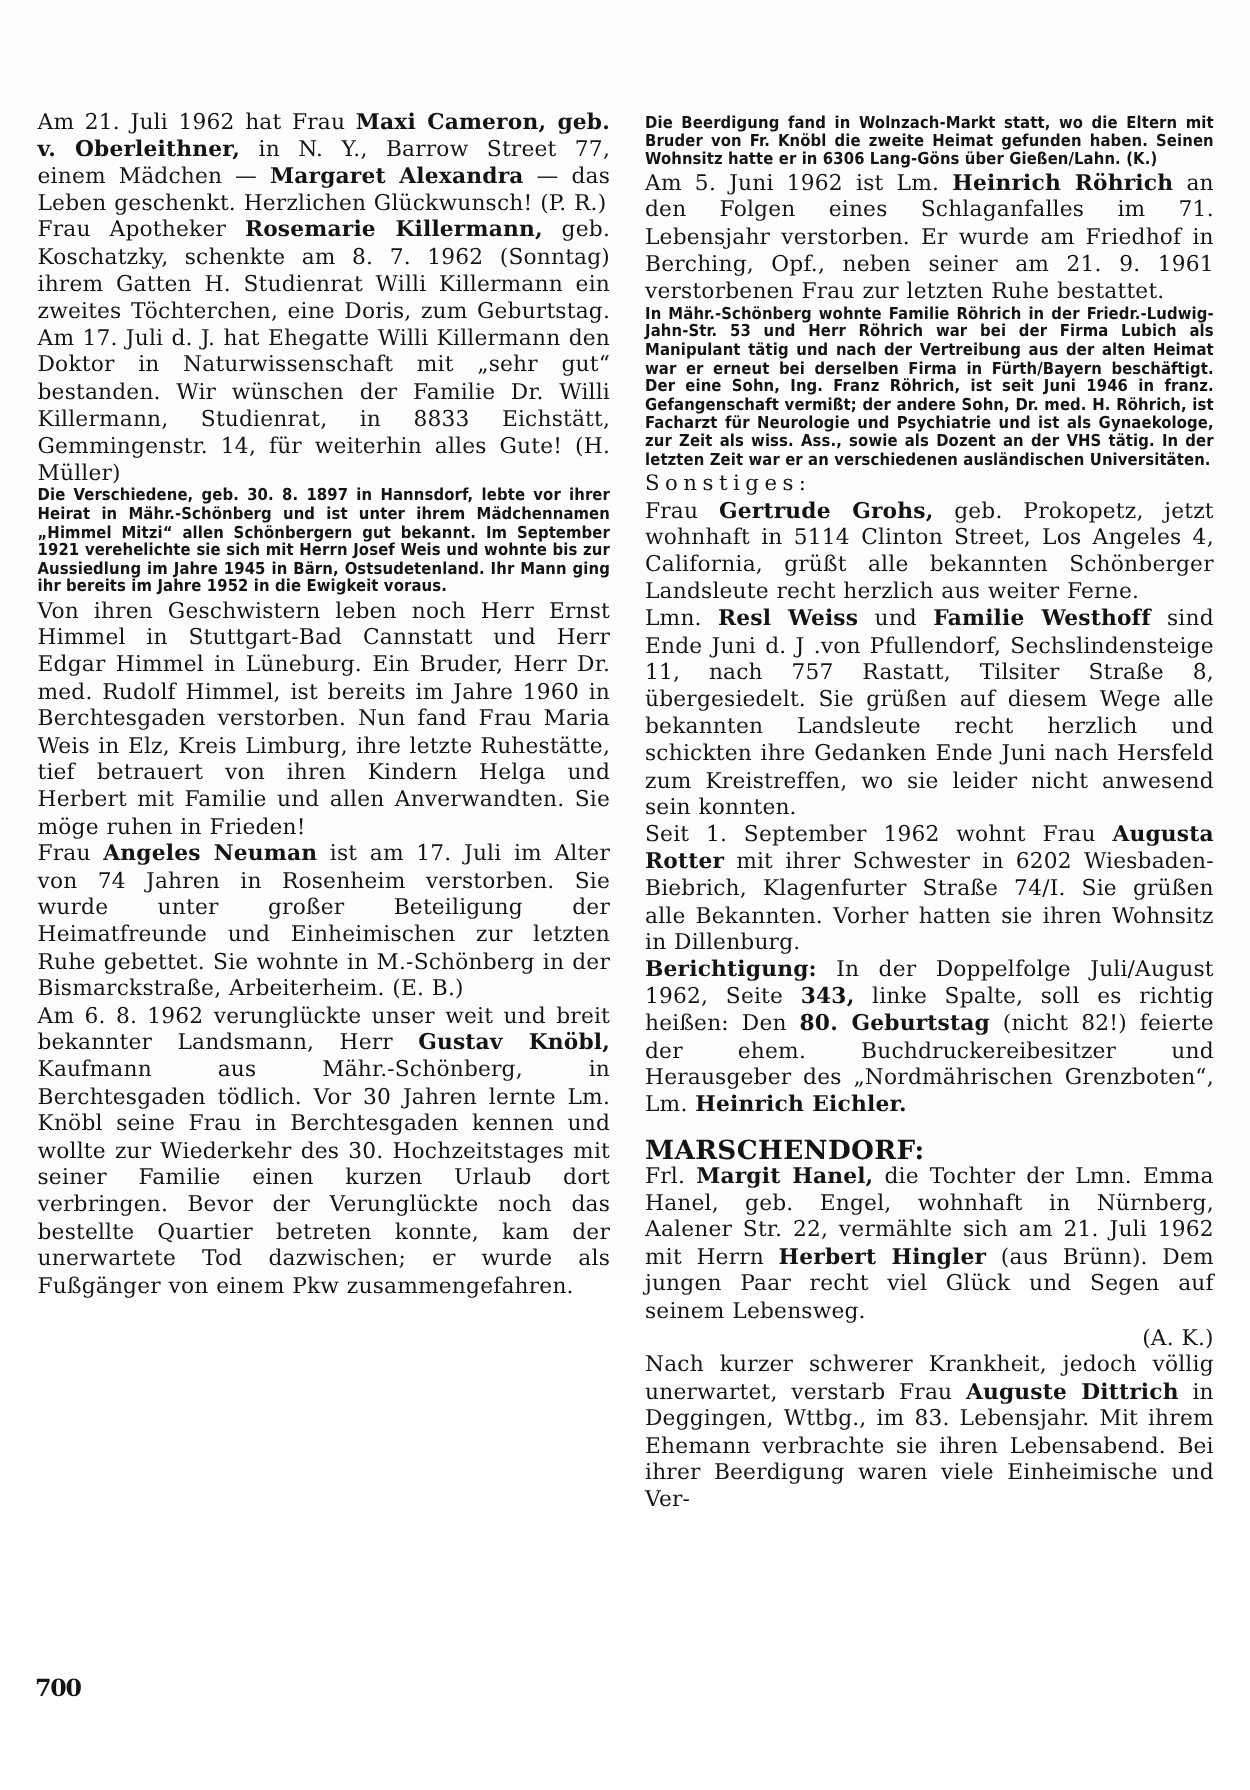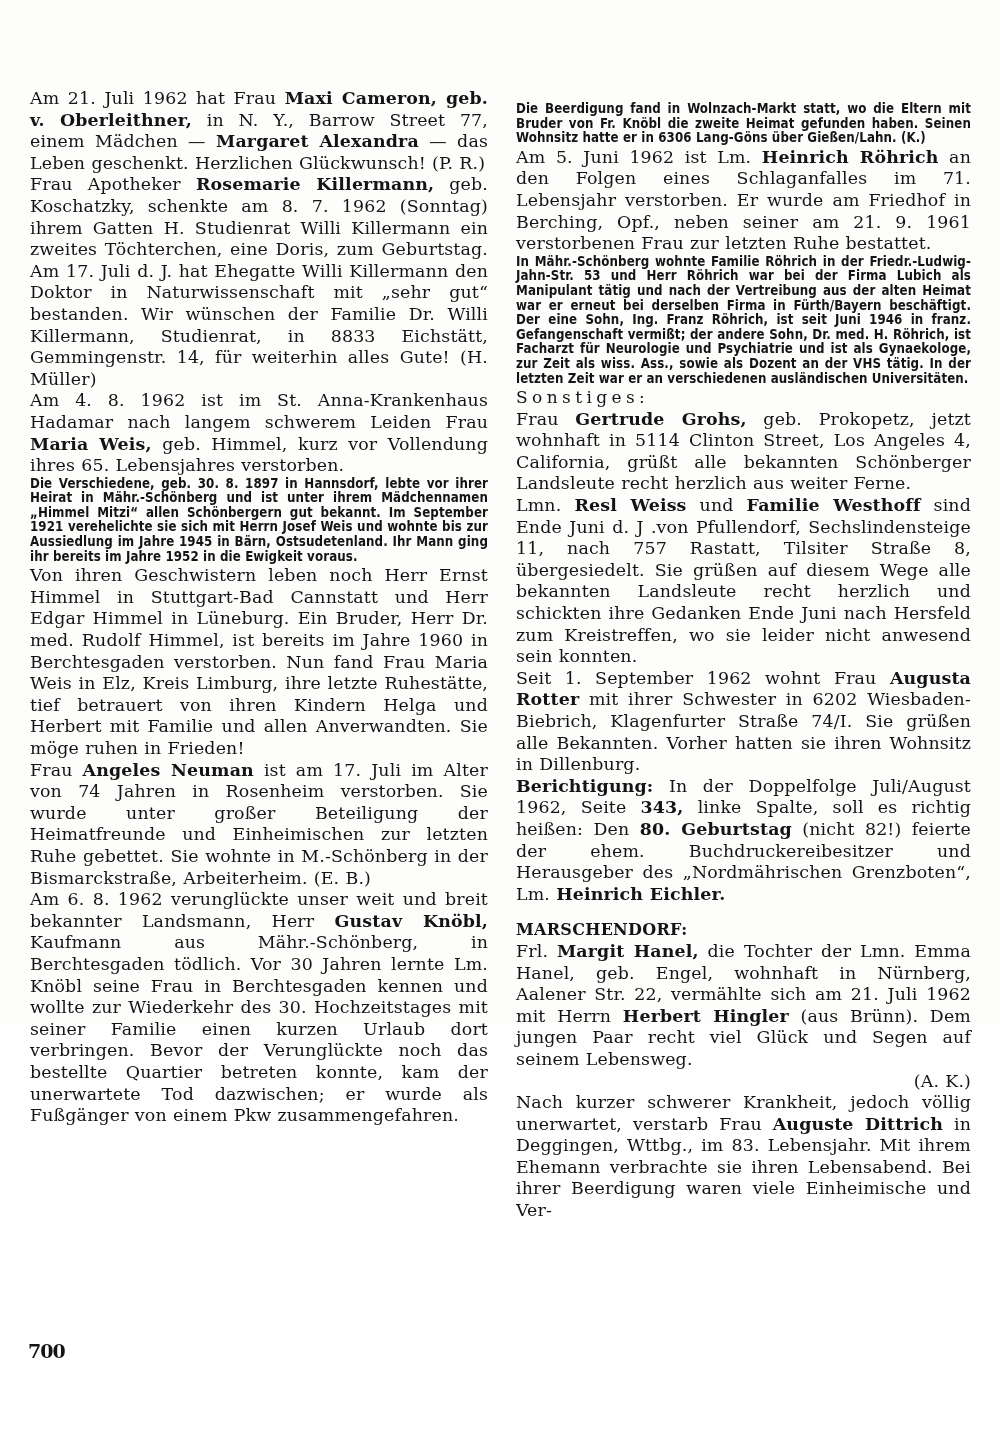--- a/index.html
+++ b/index.html
@@ -1,40 +1,39 @@
 <!DOCTYPE html>
 <html><head>
 <meta charset="utf-8">
 <style>
   html, body { margin: 0; padding: 0; background: #ffffff; }
   body { width: 1000px; height: 1432px; position: relative; overflow: hidden; color: #141414; }
   .page { position: absolute; left: 0; top: 0; width: 1000px; height: 1024px; background: #fdfdfc; }
   .col { position: absolute; top: 88px; }
   .col-left { left: 30px; width: 458px; }
-  .col-right { left: 516px; width: 455px; top: 92px; margin-top: 10px; }
+  .col-right { left: 516px; width: 455px; top: 92px; }
   .p { font-family: "DejaVu Serif", "Liberation Serif", serif; font-size: 17.4px; line-height: 21.6px; text-align: justify; margin: 0; letter-spacing: 0.15px; word-spacing: 0.5px; }
   .small { font-family: "DejaVu Sans Condensed", "DejaVu Sans", "Liberation Sans", sans-serif; font-size: 13.2px; line-height: 14.6px; text-align: justify; margin: 0 0 1px 0; font-weight: 600; letter-spacing: 0.1px; }
   .p b, .small b { font-weight: bold; }
   .spaced { font-family: "DejaVu Serif", "Liberation Serif", serif; font-size: 17px; line-height: 21.6px; letter-spacing: 4.4px; margin: 0; }
-  .heading { font-family: "DejaVu Serif", "Liberation Serif", serif; font-size: 16px; font-weight: bold; line-height: 21.6px; margin: 14px 0 0 0; letter-spacing: 0.3px; }
+  .heading { font-family: "DejaVu Serif", "Liberation Serif", serif; font-size: 21px; font-weight: bold; line-height: 21.6px; margin: 14px 0 0 0; letter-spacing: 0.3px; }
   .right-sig { text-align: right; }
   .pagenum { position: absolute; left: 28px; top: 1340px; font-family: "DejaVu Serif", "Liberation Serif", serif; font-size: 19px; font-weight: bold; letter-spacing: -1px; }
 </style>
 </head>
 <body>
 
 <div class="page">
 
   <div class="col col-left">
     <p class="p"><span>Am 21. Juli 1962 hat Frau </span><b>Maxi Cameron, geb. v. Oberleithner,</b><span> in N. Y., Barrow Street 77, einem Mädchen — </span><b>Margaret Alexandra</b><span> — das Leben geschenkt. Herzlichen Glückwunsch! (P. R.)</span></p>
 
     <p class="p"><span>Frau Apotheker </span><b>Rosemarie Killermann,</b><span> geb. Koschatzky, schenkte am 8. 7. 1962 (Sonntag) ihrem Gatten H. Studienrat Willi Killermann ein zweites Töchterchen, eine Doris, zum Geburtstag. Am 17. Juli d. J. hat Ehegatte Willi Killermann den Doktor in Naturwissenschaft mit „sehr gut“ bestanden. Wir wünschen der Familie Dr. Willi Killermann, Studienrat, in 8833 Eichstätt, Gemmingenstr. 14, für weiterhin alles Gute! (H. Müller)</span></p>
 
 
-    <p class="p"><span>Am 4. 8. 1962 ist im St. Anna-Krankenhaus Hadamar nach langem schwerem Leiden Frau </span><b>Maria Weis,</b><span> geb. Himmel, kurz vor Vollendung ihres 65. Lebensjahres verstorben.</span></p>
 
     <p class="small">Die Verschiedene, geb. 30. 8. 1897 in Hannsdorf, lebte vor ihrer Heirat in Mähr.-Schönberg und ist unter ihrem Mädchennamen „Himmel Mitzi“ allen Schönbergern gut bekannt. Im September 1921 verehelichte sie sich mit Herrn Josef Weis und wohnte bis zur Aussiedlung im Jahre 1945 in Bärn, Ostsudetenland. Ihr Mann ging ihr bereits im Jahre 1952 in die Ewigkeit voraus.</p>
 
     <p class="p">Von ihren Geschwistern leben noch Herr Ernst Himmel in Stuttgart-Bad Cannstatt und Herr Edgar Himmel in Lüneburg. Ein Bruder, Herr Dr. med. Rudolf Himmel, ist bereits im Jahre 1960 in Berchtesgaden verstorben. Nun fand Frau Maria Weis in Elz, Kreis Limburg, ihre letzte Ruhestätte, tief betrauert von ihren Kindern Helga und Herbert mit Familie und allen Anverwandten. Sie möge ruhen in Frieden!</p>
 
     <p class="p"><span>Frau </span><b>Angeles Neuman</b><span> ist am 17. Juli im Alter von 74 Jahren in Rosenheim verstorben. Sie wurde unter großer Beteiligung der Heimatfreunde und Einheimischen zur letzten Ruhe gebettet. Sie wohnte in M.-Schönberg in der Bismarckstraße, Arbeiterheim. (E. B.)</span></p>
 
     <p class="p"><span>Am 6. 8. 1962 verunglückte unser weit und breit bekannter Landsmann, Herr </span><b>Gustav Knöbl,</b><span> Kaufmann aus Mähr.-Schönberg, in Berchtesgaden tödlich. Vor 30 Jahren lernte Lm. Knöbl seine Frau in Berchtesgaden kennen und wollte zur Wiederkehr des 30. Hochzeitstages mit seiner Familie einen kurzen Urlaub dort verbringen. Bevor der Verunglückte noch das bestellte Quartier betreten konnte, kam der unerwartete Tod dazwischen; er wurde als Fußgänger von einem Pkw zusammengefahren.</span></p>
   </div>
 

